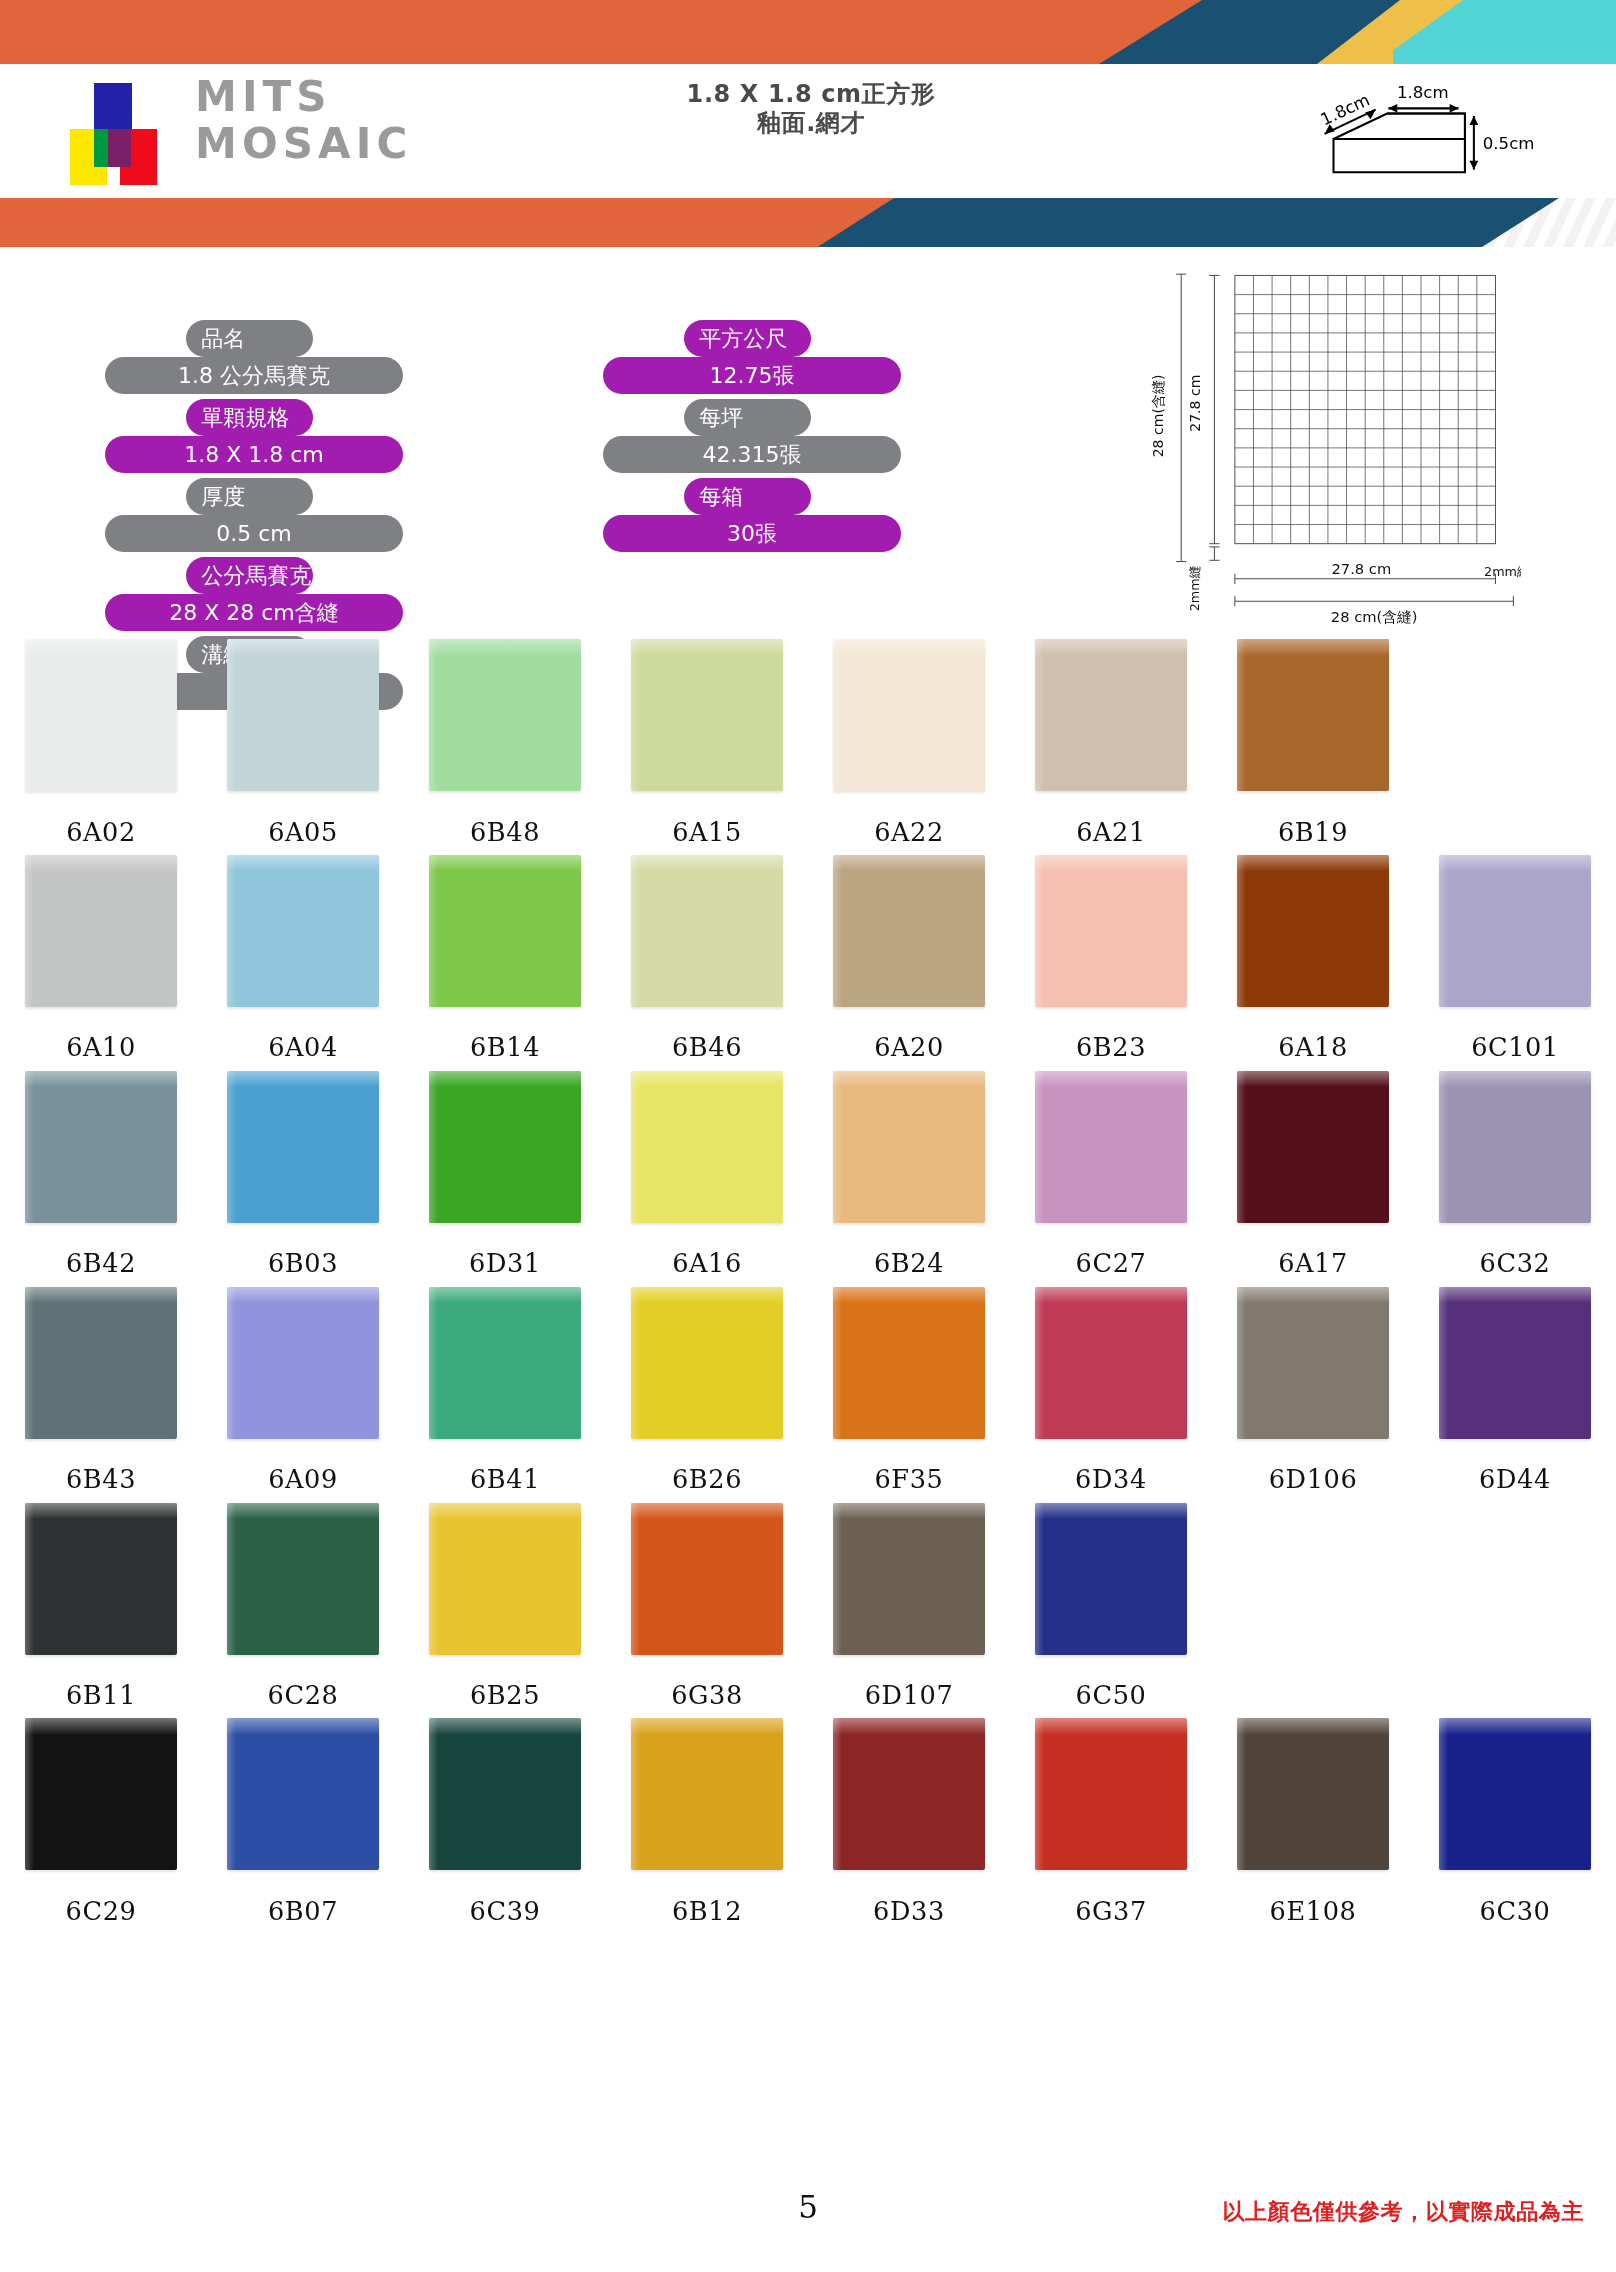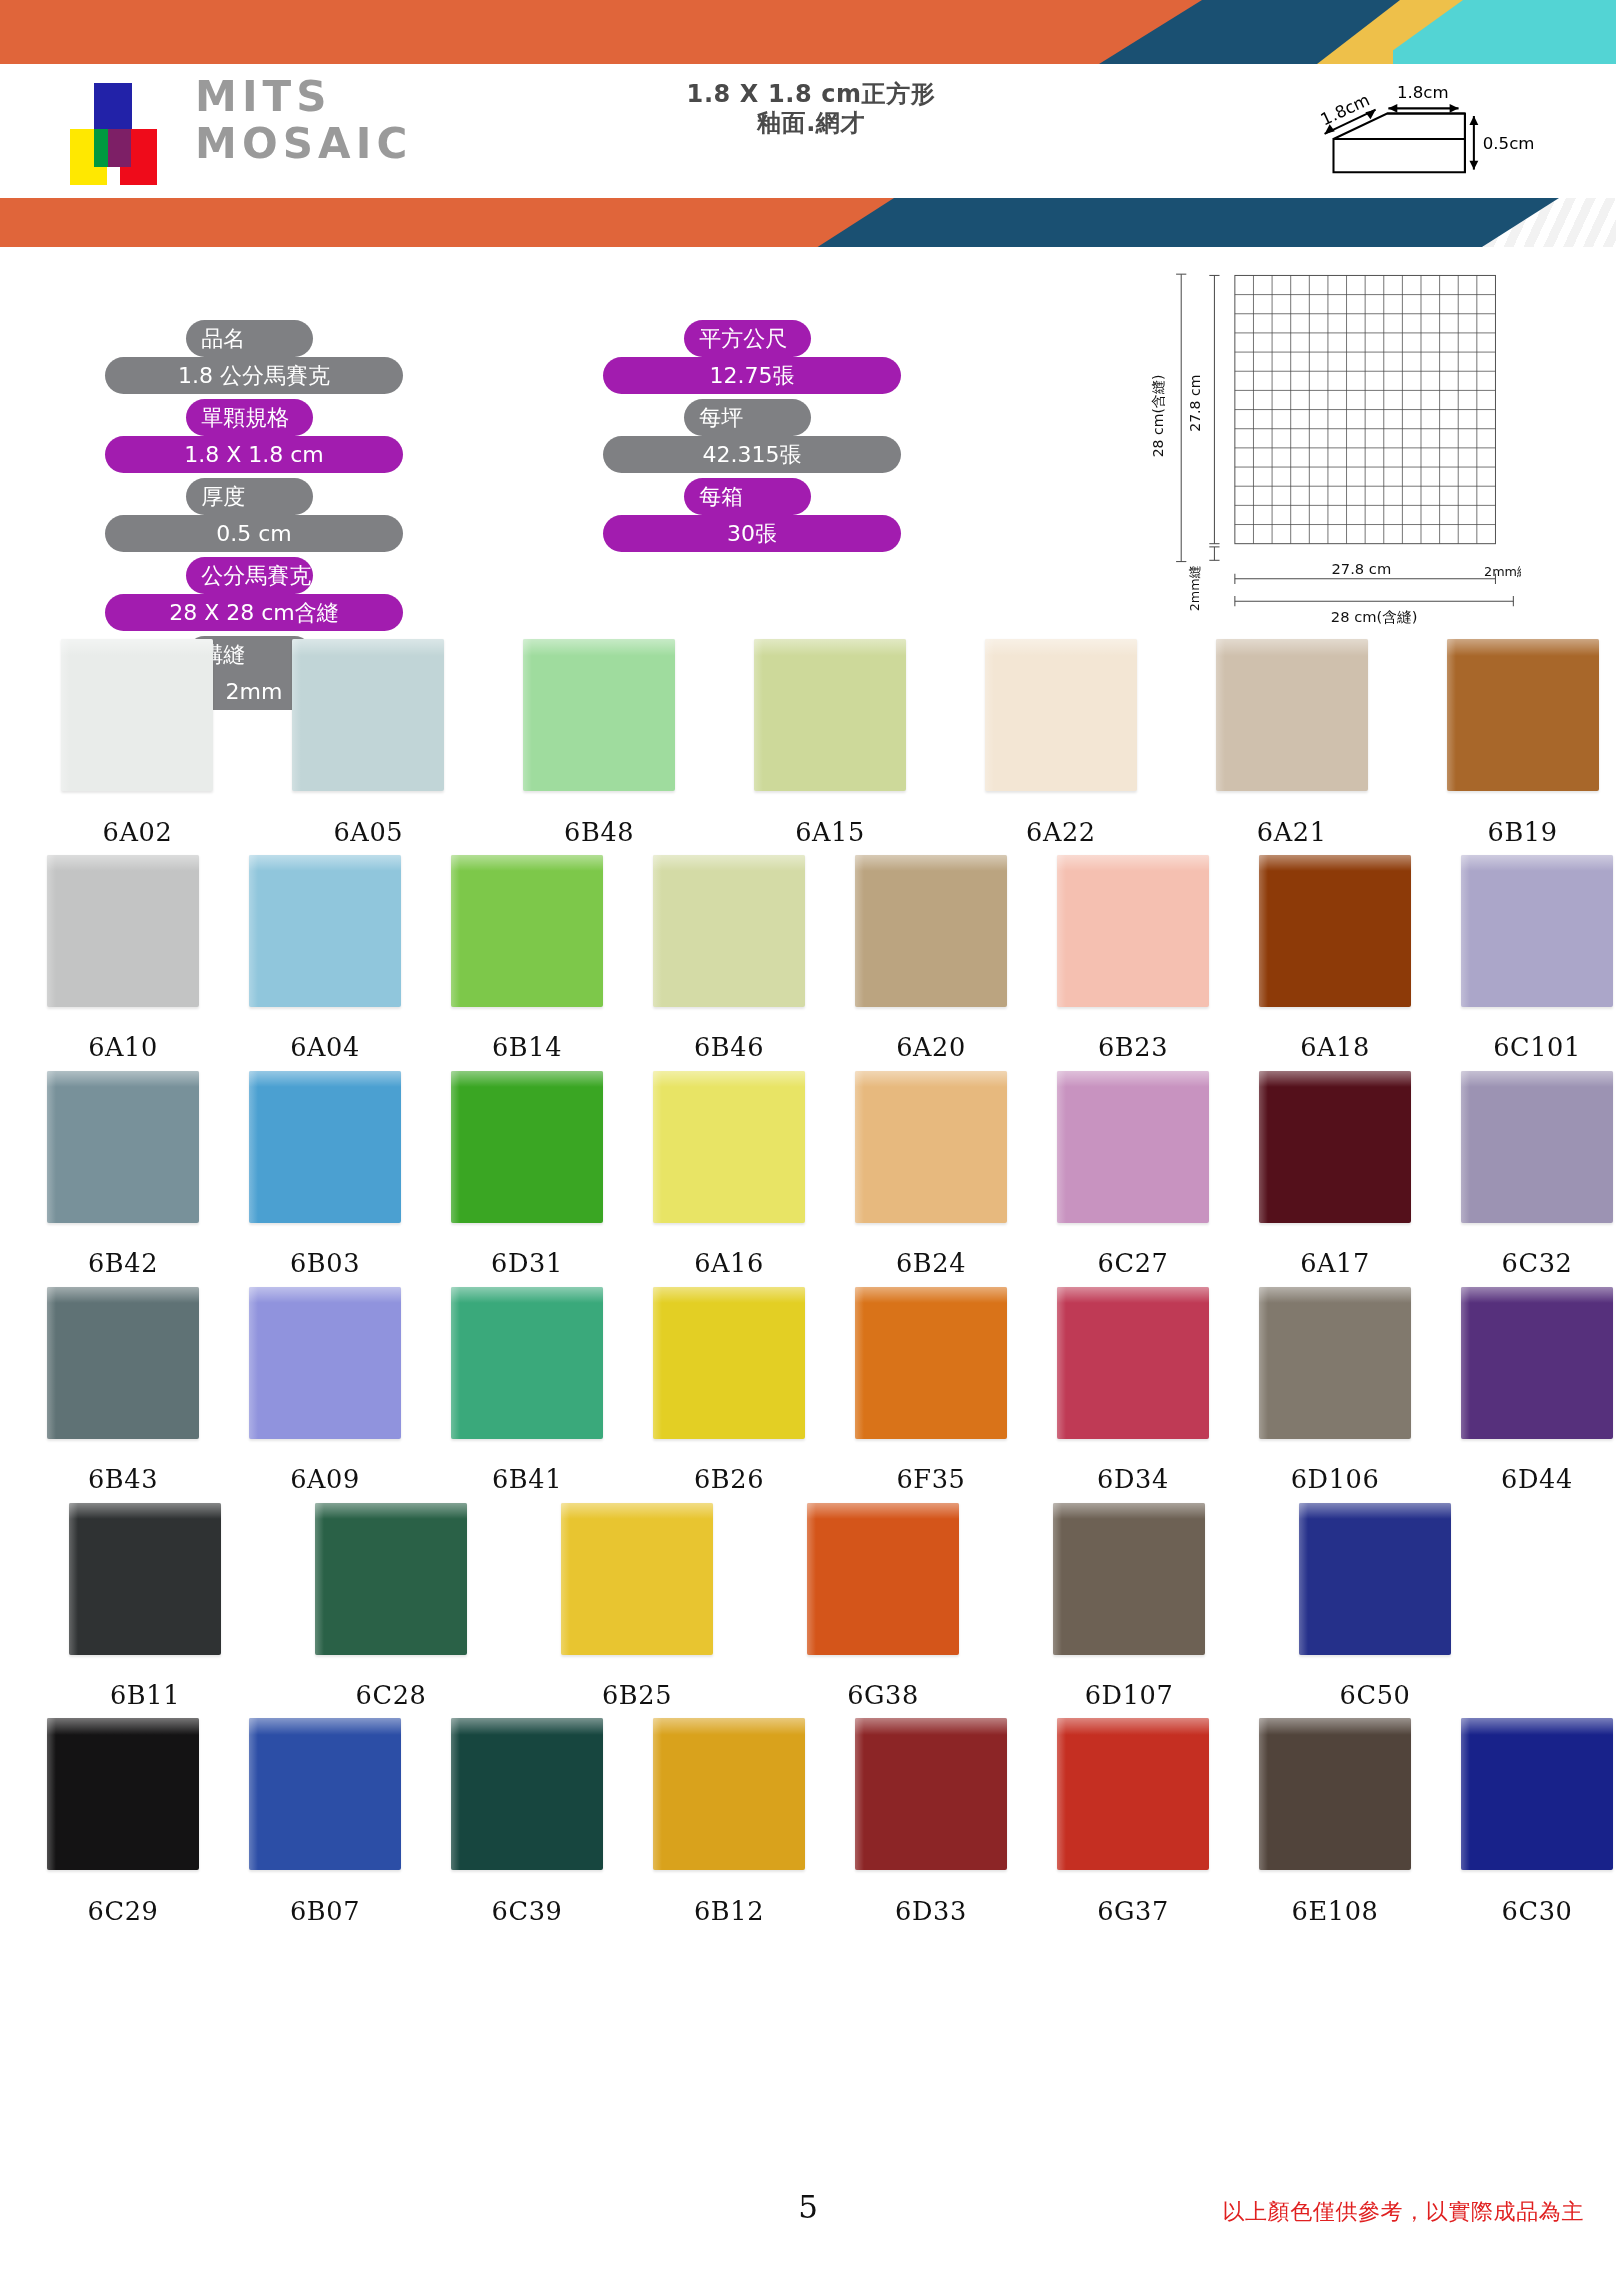--- a/index.html
+++ b/index.html
@@ -67,21 +67,21 @@
   .spec-left{left:96px;top:320px;}
   .spec-right{left:594px;top:320px;}
   .spec-right .pill.k{width:127px;}
 
   
   .netdiag{position:absolute;left:1125px;top:256px;width:396px;height:371px;}
 
   
   .swatch-area{position:absolute;left:0;top:639px;width:1616px;}
   .srow{display:flex;width:1616px;margin-bottom:8.3px;}
-  .scell{width:202px;display:flex;flex-direction:column;align-items:center;padding-left:44px;}
+  .scell{width:202px;display:flex;flex-direction:column;align-items:center;}
   .tile{
     width:152px;height:152px;border-radius:1.9px;
     box-shadow:0 1.3px 2.6px rgba(0,0,0,.10);
     position:relative;overflow:hidden;
   }
   .tile::after{
     content:"";position:absolute;left:0;top:0;right:0;height:16.6px;
     background:linear-gradient(180deg,rgba(255,255,255,.42),rgba(255,255,255,0));
   }
   .tile::before{
@@ -90,21 +90,21 @@
   }
   .slabel{
     margin-top:25.6px;font-size:25.6px;color:#111111;
     font-family:"DejaVu Serif","Liberation Serif",serif;letter-spacing:0.6px;
   }
 
   
   .pageno{position:absolute;left:0;top:2189px;width:1616px;text-align:center;
     font-size:31px;color:#111;font-family:"DejaVu Serif","Liberation Serif",serif;}
   .disclaimer{position:absolute;right:32px;top:2197px;
-    font-size:22px;color:#e02020;font-weight:normal;letter-spacing:0.6px;}
+    font-size:22px;color:#e02020;font-weight:bold;letter-spacing:0.6px;}
 </style>
 </head>
 <body>
 
 <div class="banner">
   <div class="diag-bg"></div>
   <div class="bshape b-orange-top"></div>
   <div class="bshape b-navy-top"></div>
   <div class="bshape b-gold-top"></div>
   <div class="bshape b-teal-top"></div>

